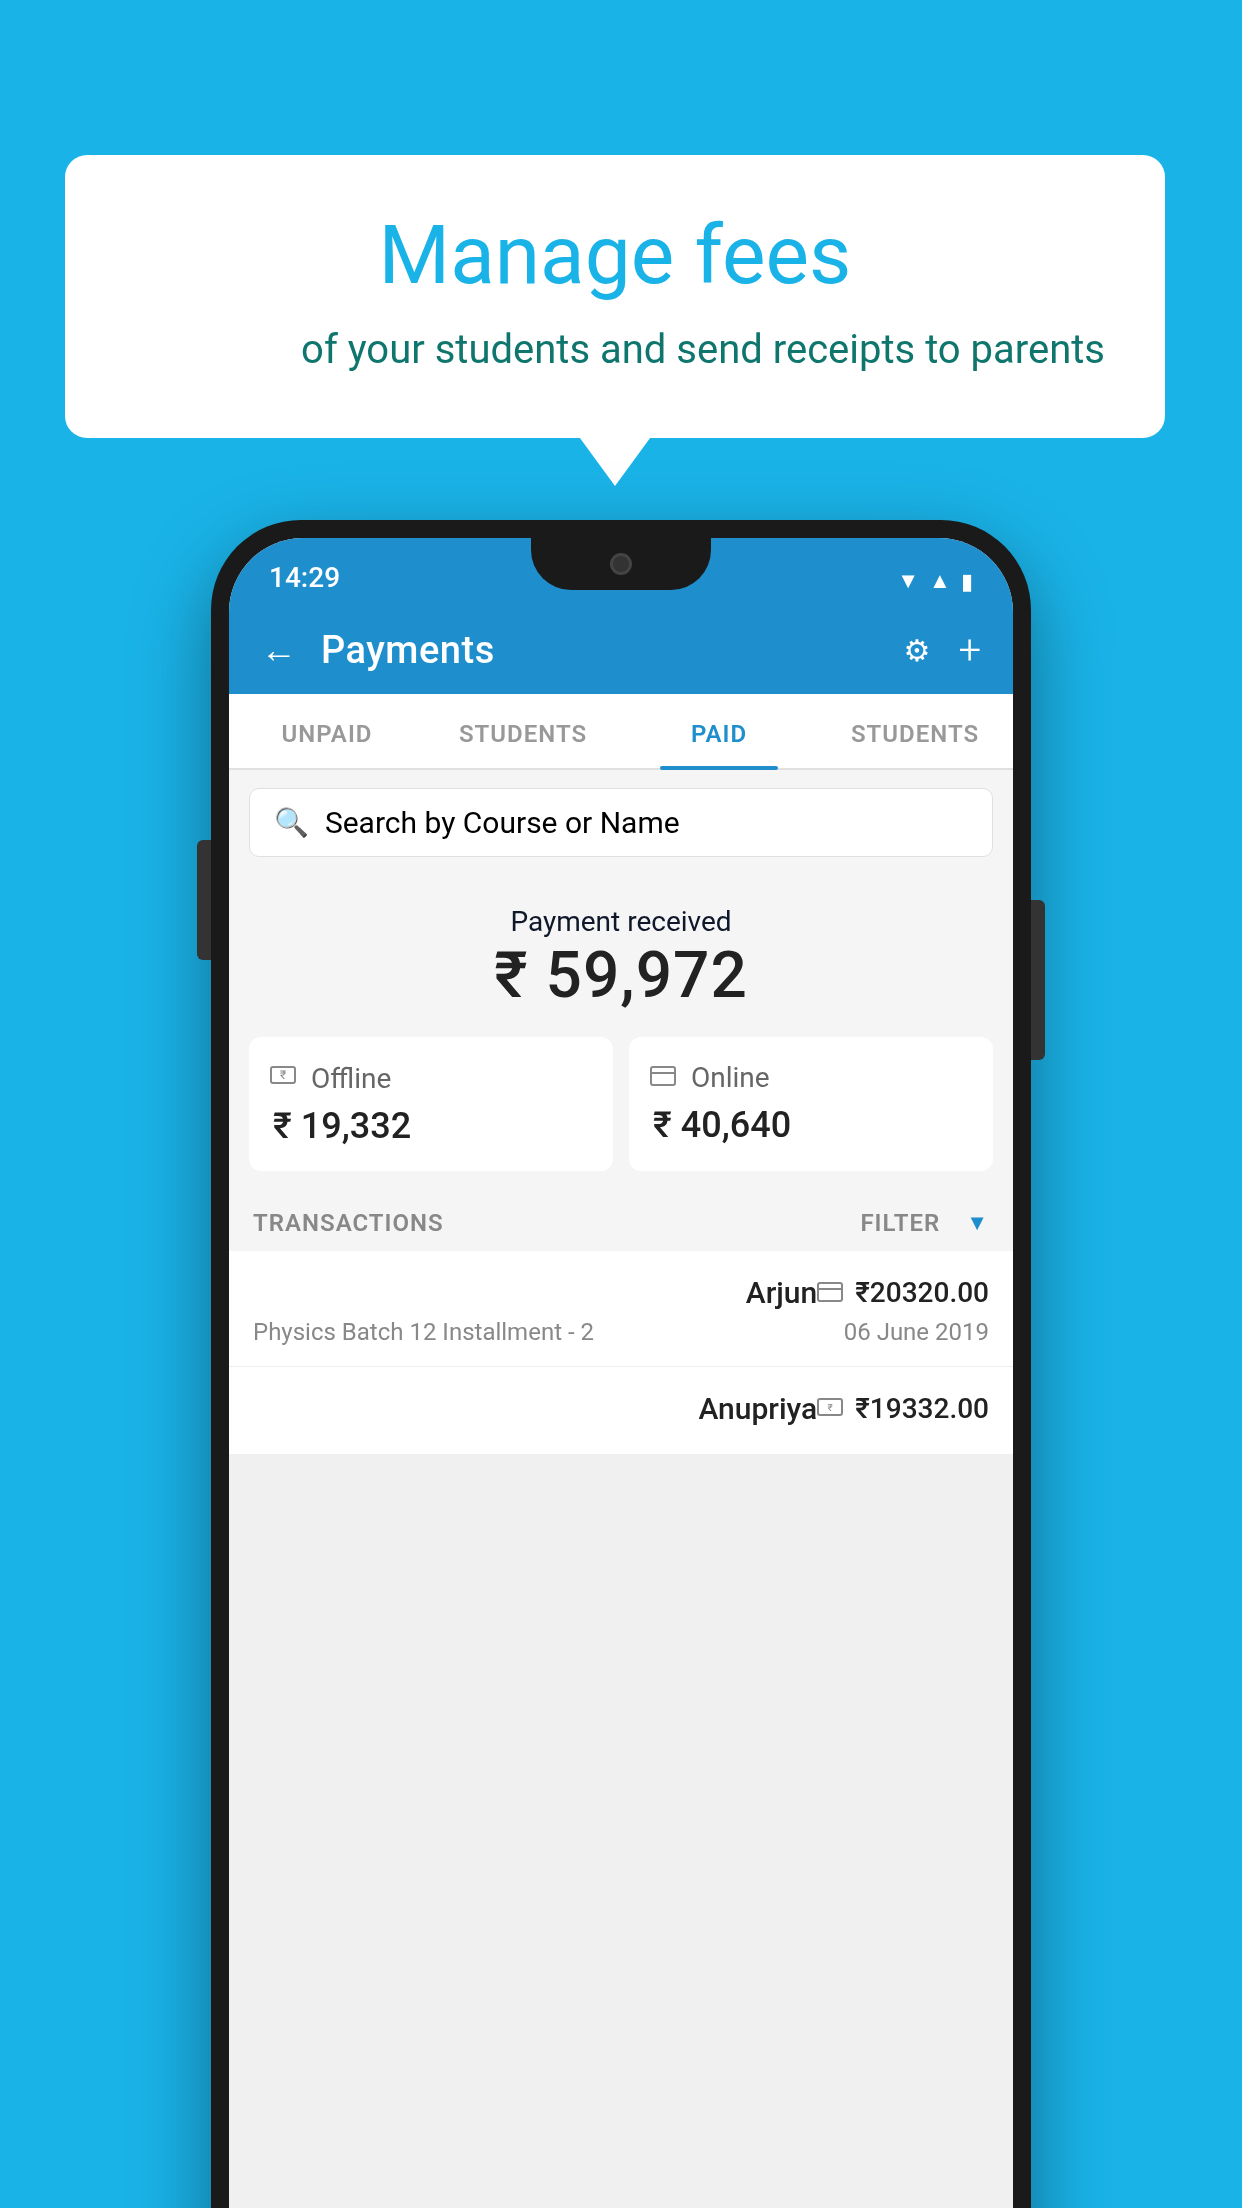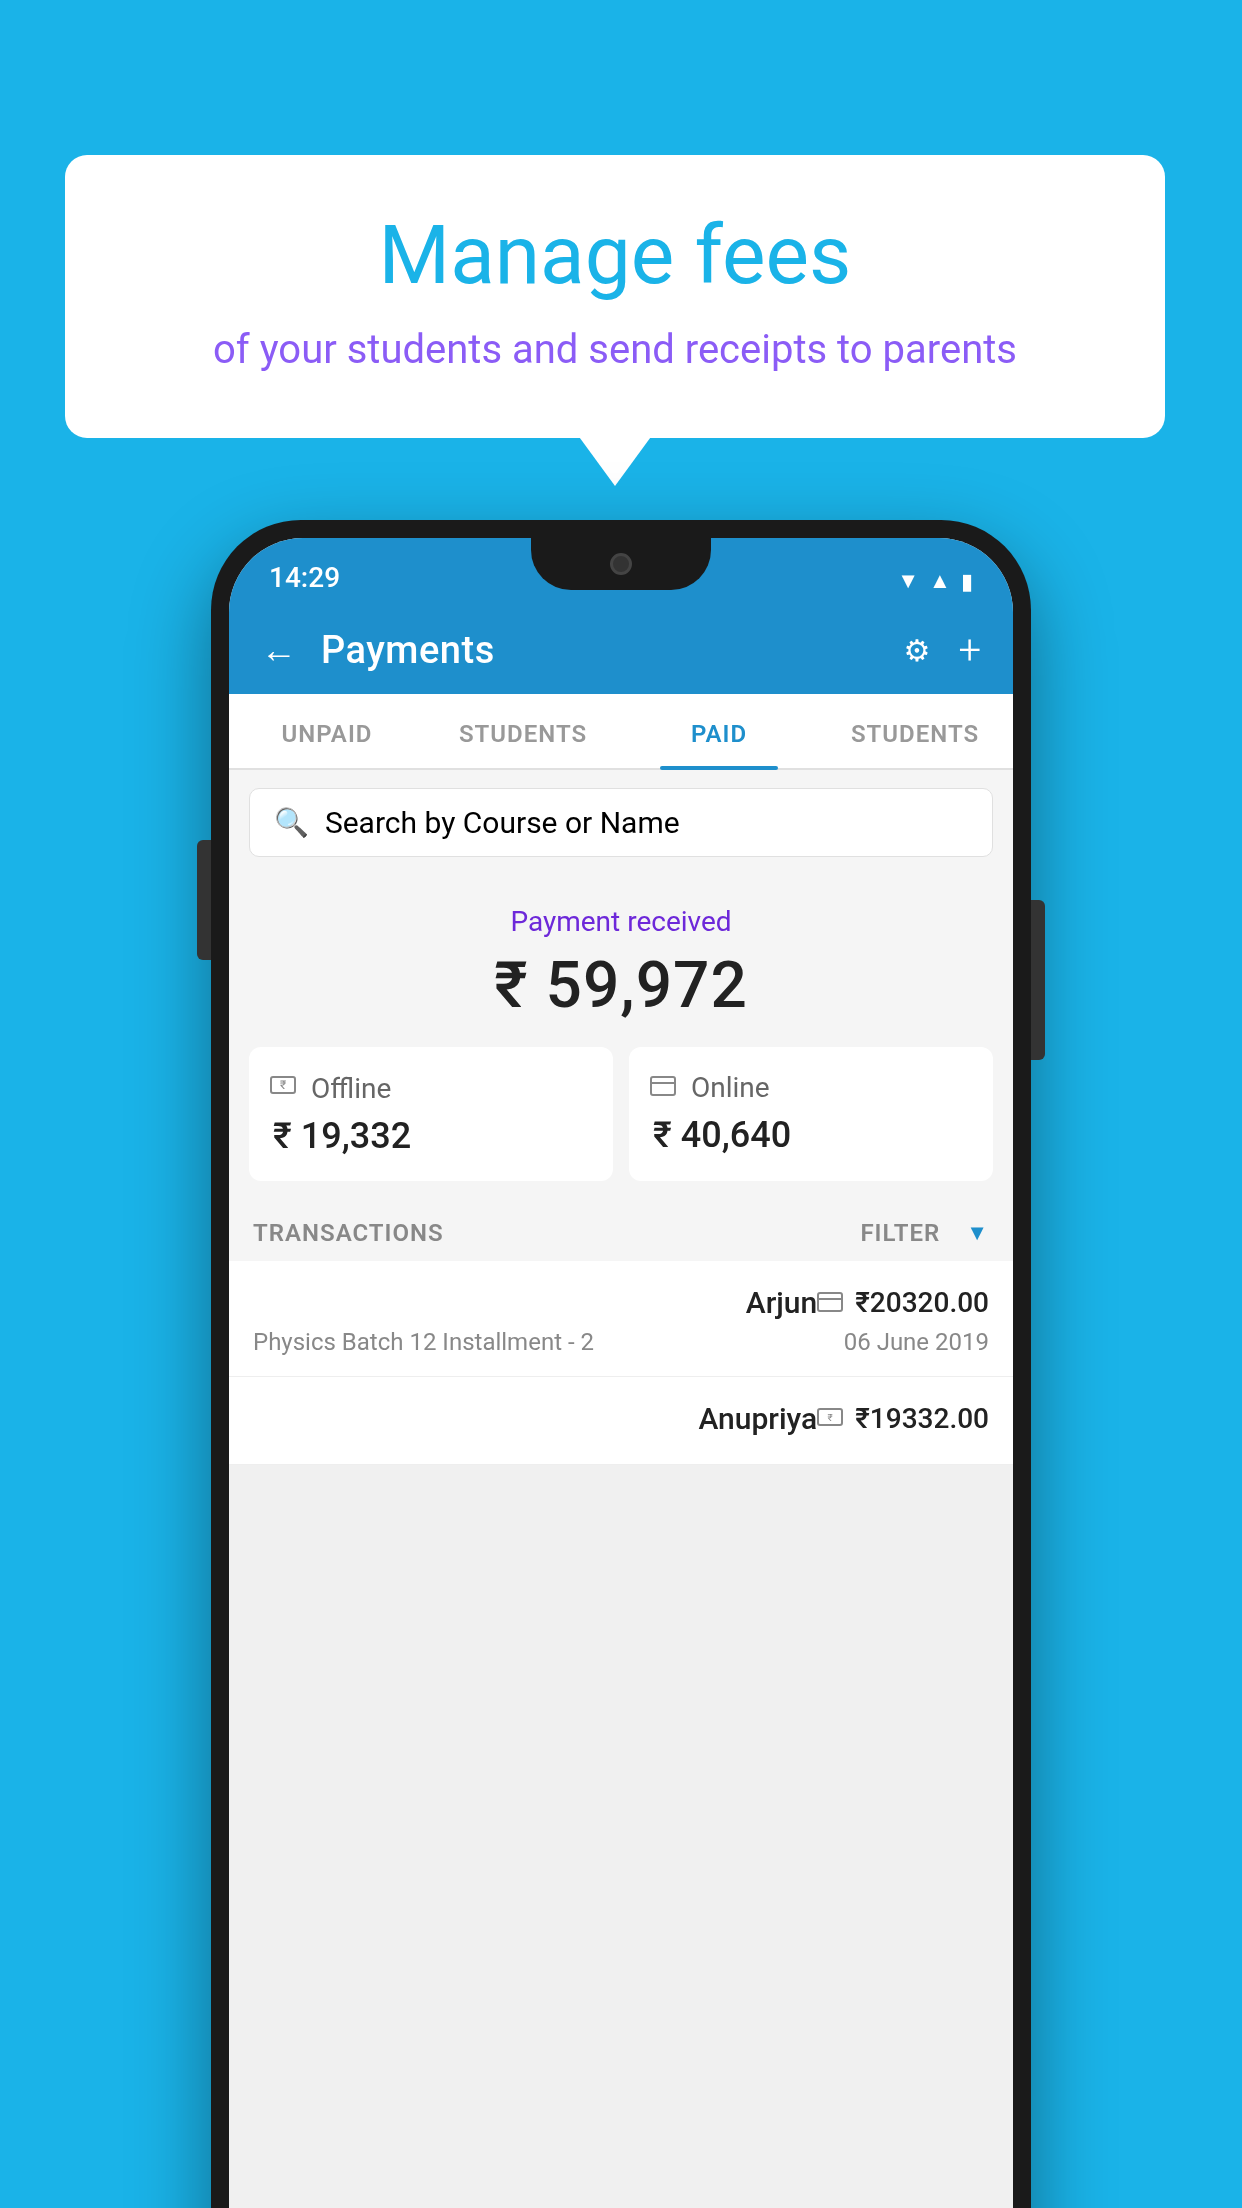--- a/index.html
+++ b/index.html
@@ -45,23 +45,24 @@
     .bubble-title {
       font-size: 82px;
       font-weight: 400;
       color: #1ab3e8;
       line-height: 1.1;
       margin-bottom: 22px;
     }
 
     .bubble-subtitle {
       font-size: 40px;
-      color: #8b5cf6;
+      color: #0f766e;
       font-weight: 400;
       line-height: 1.4;
+      text-align: right;
     }
 
     
     .phone-wrapper {
       position: absolute;
       top: 520px;
       left: 50%;
       transform: translateX(-50%);
       width: 820px;
     }
@@ -260,23 +261,22 @@
     }
 
     
     .payment-received {
       background: #f5f5f5;
       padding: 30px 20px 24px;
       text-align: center;
     }
 
     .payment-label {
-      color: #6d28d9;
+      color: #0f172a;
       font-size: 28px;
-      margin-bottom: 10px;
     }
 
     .payment-amount {
       color: #222;
       font-size: 64px;
       font-weight: 500;
       letter-spacing: 1px;
     }
 
     

